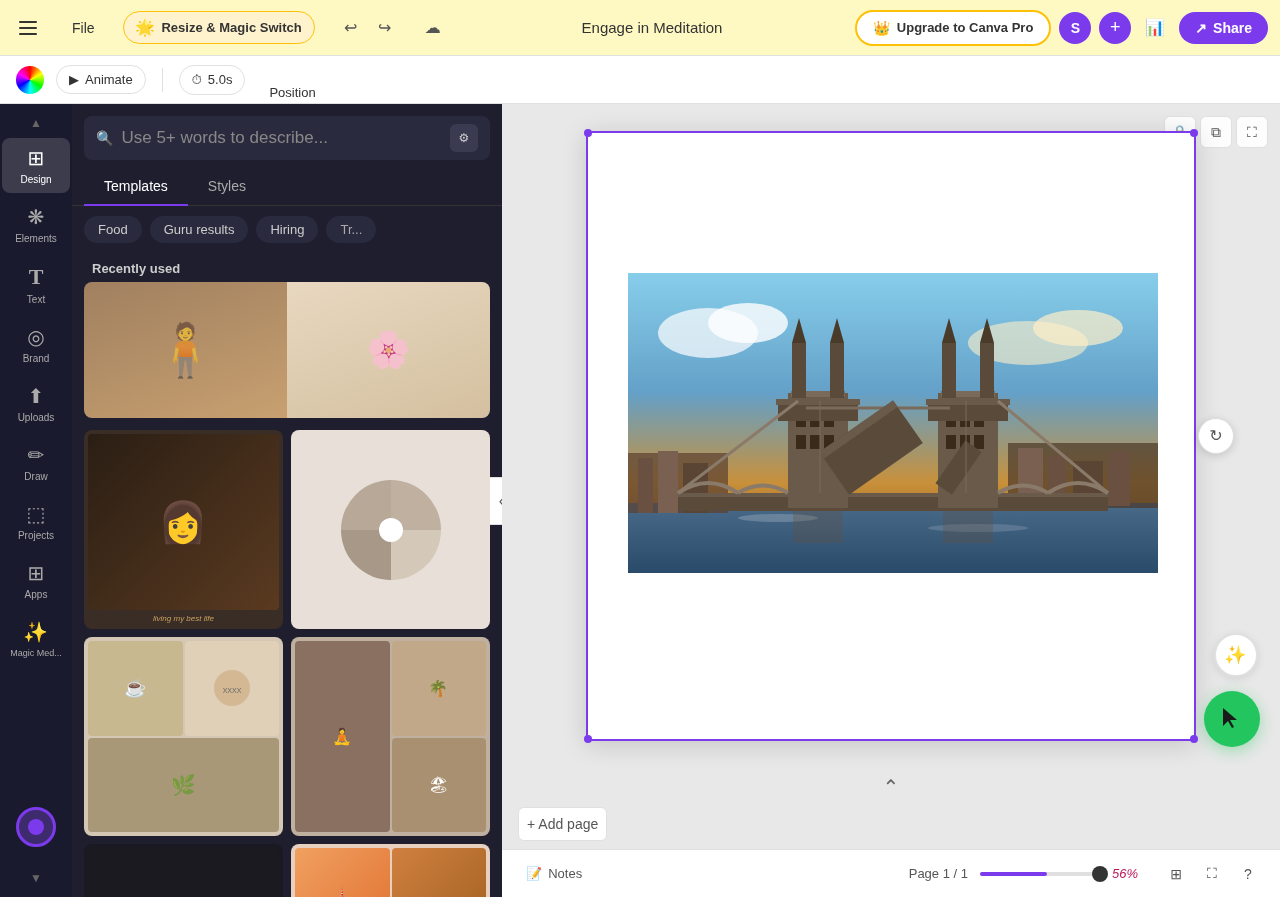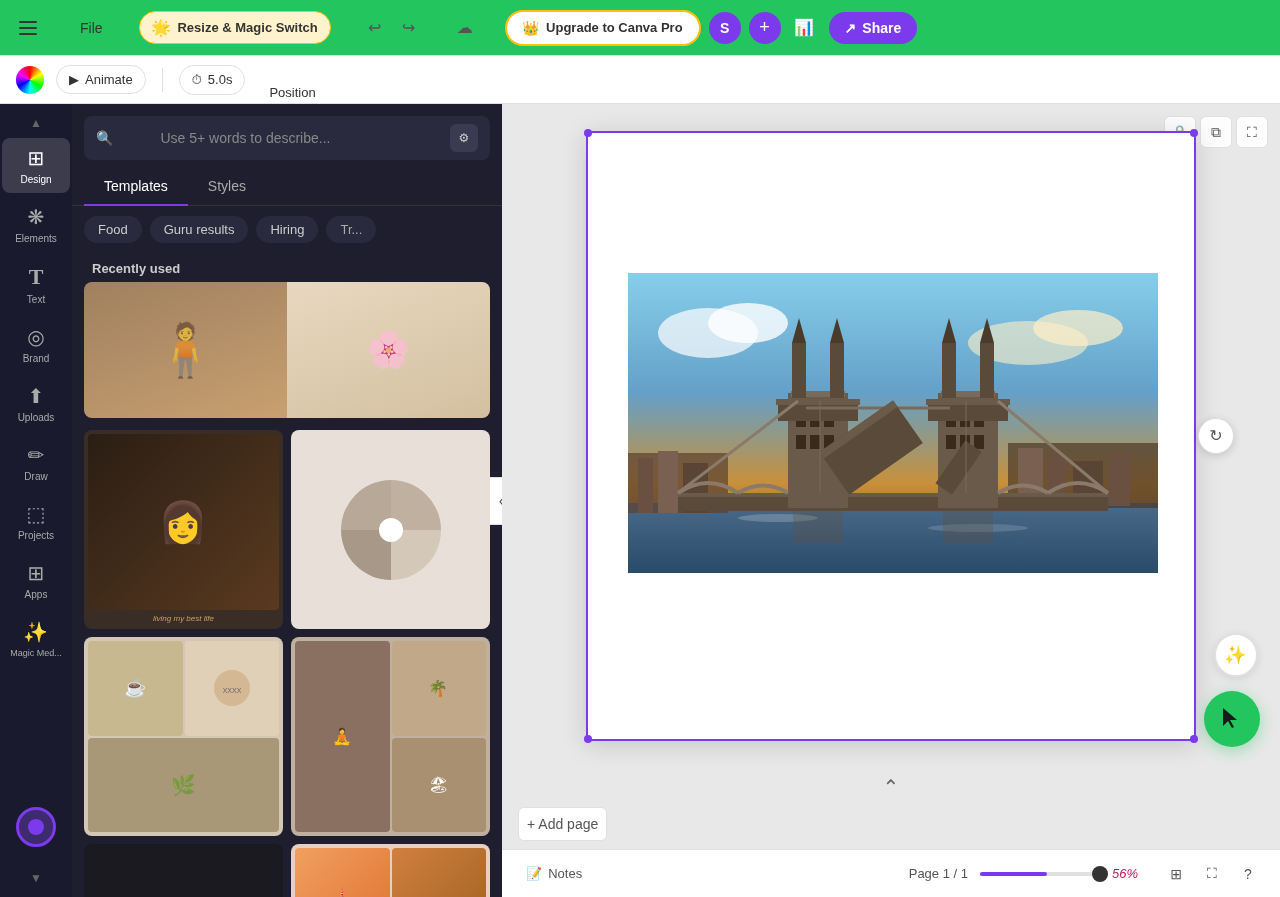--- a/index.html
+++ b/index.html
@@ -1,25 +1,25 @@
 <!DOCTYPE html>
 <html><head>
   <meta charset="utf-8">
   <style>
     * { box-sizing: border-box; margin: 0; padding: 0; }
     body { font-family: -apple-system, BlinkMacSystemFont, 'Segoe UI', sans-serif; background: #f0f0f0; width: 1280px; height: 897px; overflow: hidden; display: flex; flex-direction: column; }
 
     
     .navbar {
       height: 56px;
-      background: #22c55e;
+      background: #fef9c3;
       display: flex;
       align-items: center;
       padding: 0 12px;
-      gap: 24px;
+      gap: 16px;
       border-bottom: 1px solid #e0e0e0;
       z-index: 100;
       flex-shrink: 0;
     }
     .nav-hamburger { width: 32px; height: 32px; display: flex; align-items: center; justify-content: center; cursor: pointer; border-radius: 4px; }
     .hamburger-lines { display: flex; flex-direction: column; gap: 4px; }
     .hamburger-lines span { width: 18px; height: 2px; background: #333; display: block; border-radius: 1px; }
     .nav-file-btn {
       padding: 6px 12px;
       font-size: 14px;
@@ -177,21 +177,21 @@
     .panel-search {
       padding: 12px 12px 8px;
     }
     .search-box {
       display: flex; align-items: center;
       background: #2a2a3e; border-radius: 8px;
       padding: 8px 12px; gap: 8px;
     }
     .search-input {
       flex: 1; background: transparent; border: none; outline: none;
-      color: #ccc; font-size: 14px; margin-left: 39px;
+      color: #ccc; font-size: 17px;
     }
     .search-input::placeholder { color: #888; }
     .search-icon { color: #888; font-size: 14px; }
     .search-filter-btn {
       width: 28px; height: 28px; background: #3a3a50; border-radius: 6px;
       display: flex; align-items: center; justify-content: center; cursor: pointer; color: #ccc; font-size: 12px;
     }
     .panel-tabs {
       display: flex; border-bottom: 1px solid #333;
       padding: 0 12px;
@@ -396,20 +396,23 @@
   <button class="nav-file-btn">File</button>
   <div class="nav-magic-switch">
     <span class="emoji">🌟</span>
     <span>Resize &amp; Magic Switch</span>
   </div>
   <div class="nav-undo-redo">
     <button class="nav-icon-btn">↩</button>
     <button class="nav-icon-btn">↪</button>
   </div>
   <button class="nav-icon-btn">☁</button>
+  <div class="nav-center">
+    <input class="nav-title-input" type="text" value="Engage in Meditation" style="">
+  </div>
   <div class="nav-right">
     <button class="upgrade-btn">
       <span class="crown">👑</span>
       <span>Upgrade to Canva Pro</span>
     </button>
     <div class="nav-avatar">S</div>
     <div class="nav-plus-btn">+</div>
     <div class="nav-analytics-btn">📊</div>
     <button class="share-btn">
       <span>↗</span>

